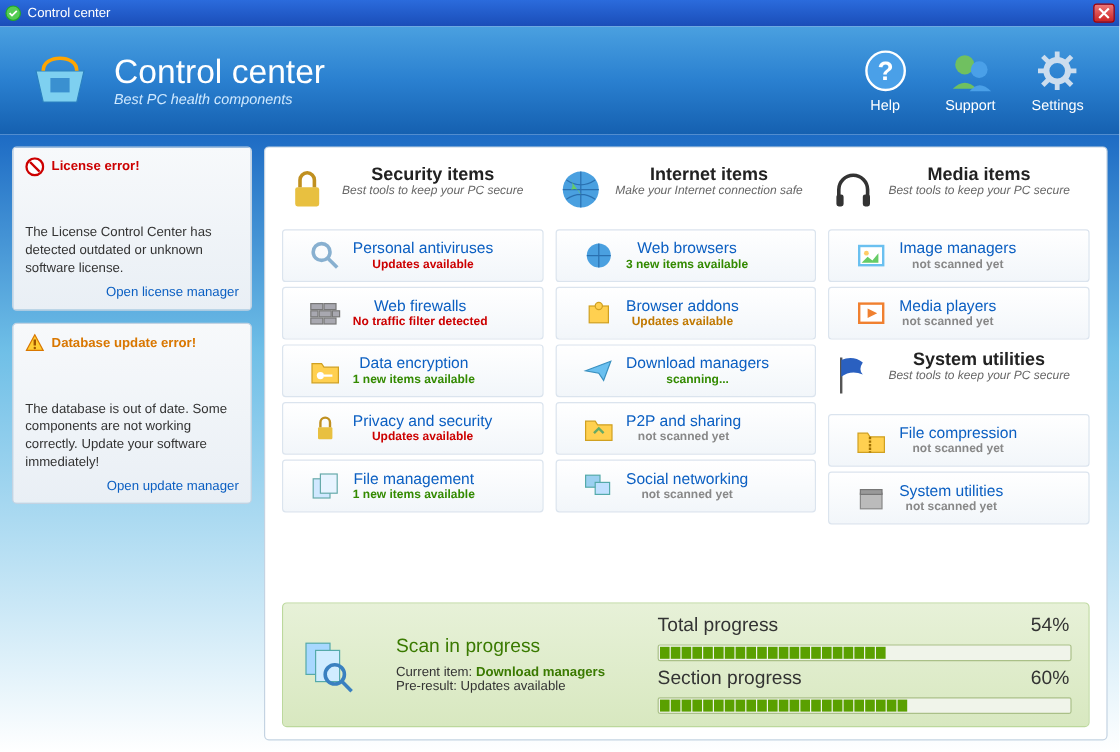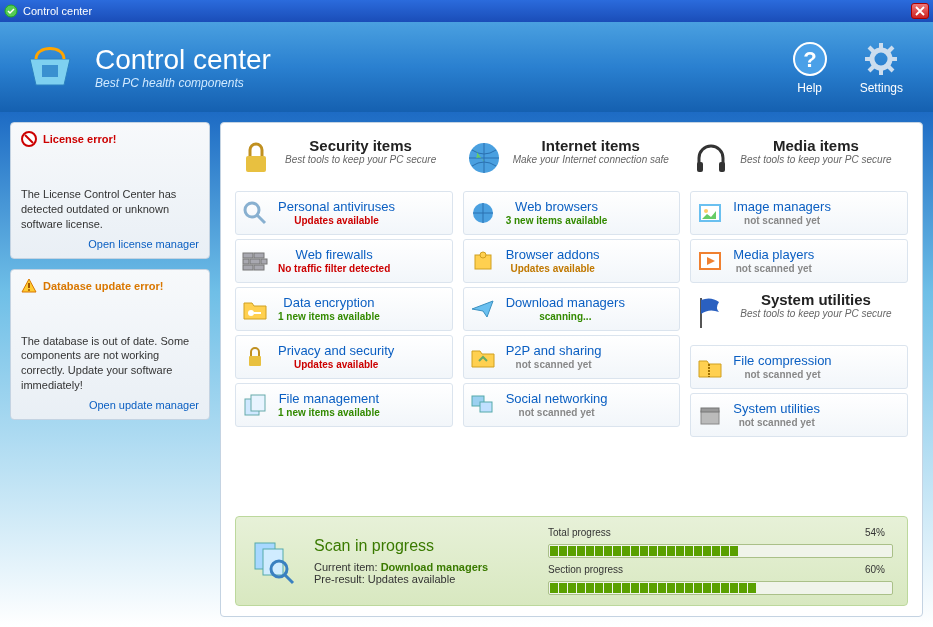--- a/index.html
+++ b/index.html
@@ -29,35 +29,35 @@
 
 .main { flex: 1; background: #fff; border: 1px solid #c4d3e2; border-radius: 4px; padding: 10px 14px; display: flex; flex-direction: column; gap: 8px; overflow: hidden; }
 .cols { display: flex; gap: 10px; flex: 1; }
 .col { flex: 1; display: flex; flex-direction: column; gap: 4px; text-align: center; }
 
 .cat { display: flex; align-items: flex-start; gap: 8px; padding: 4px 0 8px; }
 .cat .cicon { width: 42px; height: 42px; flex-shrink: 0; display: flex; align-items: center; justify-content: center; }
 .cat .ctitle { font-size: 15px; font-weight: bold; color: #222; }
 .cat .cdesc { font-size: 10px; color: #666; line-height: 1.2; font-style: italic; }
 
-.tile { display: flex; align-items: center; gap: 8px; border: 1px solid #dbe4ee; background: linear-gradient(#fff, #f2f6fa); border-radius: 3px; padding: 5px 4px; cursor: pointer; height: 44px; }
+.tile { display: flex; align-items: center; gap: 8px; border: 1px solid #dbe4ee; background: linear-gradient(#fff, #f2f6fa); border-radius: 3px; padding: 5px 20px; cursor: pointer; height: 44px; }
 .tile .ticon { width: 30px; height: 30px; flex-shrink: 0; display: flex; align-items: center; justify-content: center; }
 .tile .ttitle { font-size: 13px; color: #0b5fc2; line-height: 1.1; }
 .tile .tstatus { font-size: 10px; font-weight: bold; line-height: 1.1; }
 .st-red { color: #c00; }
 .st-green { color: #338a00; }
 .st-orange { color: #c07800; }
 .st-gray { color: #888; }
 
 .scan { background: linear-gradient(#e7f1d8, #d8e8c0); border: 1px solid #bcd89c; border-radius: 4px; padding: 10px 14px; display: flex; gap: 14px; align-items: center; }
 .scan .sicon { width: 50px; height: 50px; flex-shrink: 0; display: flex; align-items: center; justify-content: center; }
-.scan .sinfo { width: 230px; font-size: 11px; color: #333; }
+.scan .sinfo { width: 230px; font-size: 11px; color: #333; margin-left: 16px; }
 .scan .sinfo .stitle { font-size: 16px; color: #3a7a00; font-weight: 500; margin-bottom: 6px; }
 .scan .sinfo .sval { color: #3a7a00; font-weight: bold; }
-.scan .bars { flex: 1; font-size: 10px; color: #333; }
+.scan .bars { flex: 1; font-size: 16px; color: #333; }
 .scan .brow { display: flex; align-items: center; gap: 8px; margin-bottom: 6px; }
 .scan .blabel { flex-shrink: 0; }
 .scan .bpct { width: 36px; text-align: center; }
 .scan .bar { flex: 1; height: 14px; background: #f0f4ea; border: 1px solid #aac088; border-radius: 2px; overflow: hidden; display: flex; gap: 1px; padding: 1px; }
 .scan .seg { width: 8px; background: #5aa000; }
 .scan .seg.off { background: transparent; }
 
 svg { display: block; }
 </style>
 </head>
@@ -96,20 +96,31 @@
         <svg width="38" height="38" viewBox="0 0 38 38">
             <circle cx="19" cy="19" r="16" fill="#4aa0e8" stroke="#fff" stroke-width="2"></circle>
             <text x="19" y="27" font-size="22" text-anchor="middle" fill="#fff" font-weight="bold">?</text>
           </svg>
       </div>
       <span>Help</span>
     </div>
     <div class="nav-item">
       <div class="nicon">
         <svg width="38" height="38" viewBox="0 0 38 38">
+            <circle cx="14" cy="14" r="8" fill="#70c060"></circle>
+            <circle cx="26" cy="18" r="7" fill="#4aa0e8"></circle>
+            <path d="M4 34 Q14 24 24 34 Z" fill="#70c060"></path>
+            <path d="M18 36 Q26 26 36 36 Z" fill="#4aa0e8"></path>
+          </svg>
+      </div>
+      <span>Support</span>
+    </div>
+    <div class="nav-item">
+      <div class="nicon">
+        <svg width="38" height="38" viewBox="0 0 38 38">
             <circle cx="19" cy="19" r="9" fill="none" stroke="#cde" stroke-width="5"></circle>
             <g stroke="#cde" stroke-width="4">
               <line x1="19" y1="3" x2="19" y2="10"></line>
               <line x1="19" y1="28" x2="19" y2="35"></line>
               <line x1="3" y1="19" x2="10" y2="19"></line>
               <line x1="28" y1="19" x2="35" y2="19"></line>
               <line x1="7" y1="7" x2="12" y2="12"></line>
               <line x1="26" y1="26" x2="31" y2="31"></line>
               <line x1="7" y1="31" x2="12" y2="26"></line>
               <line x1="26" y1="12" x2="31" y2="7"></line>

